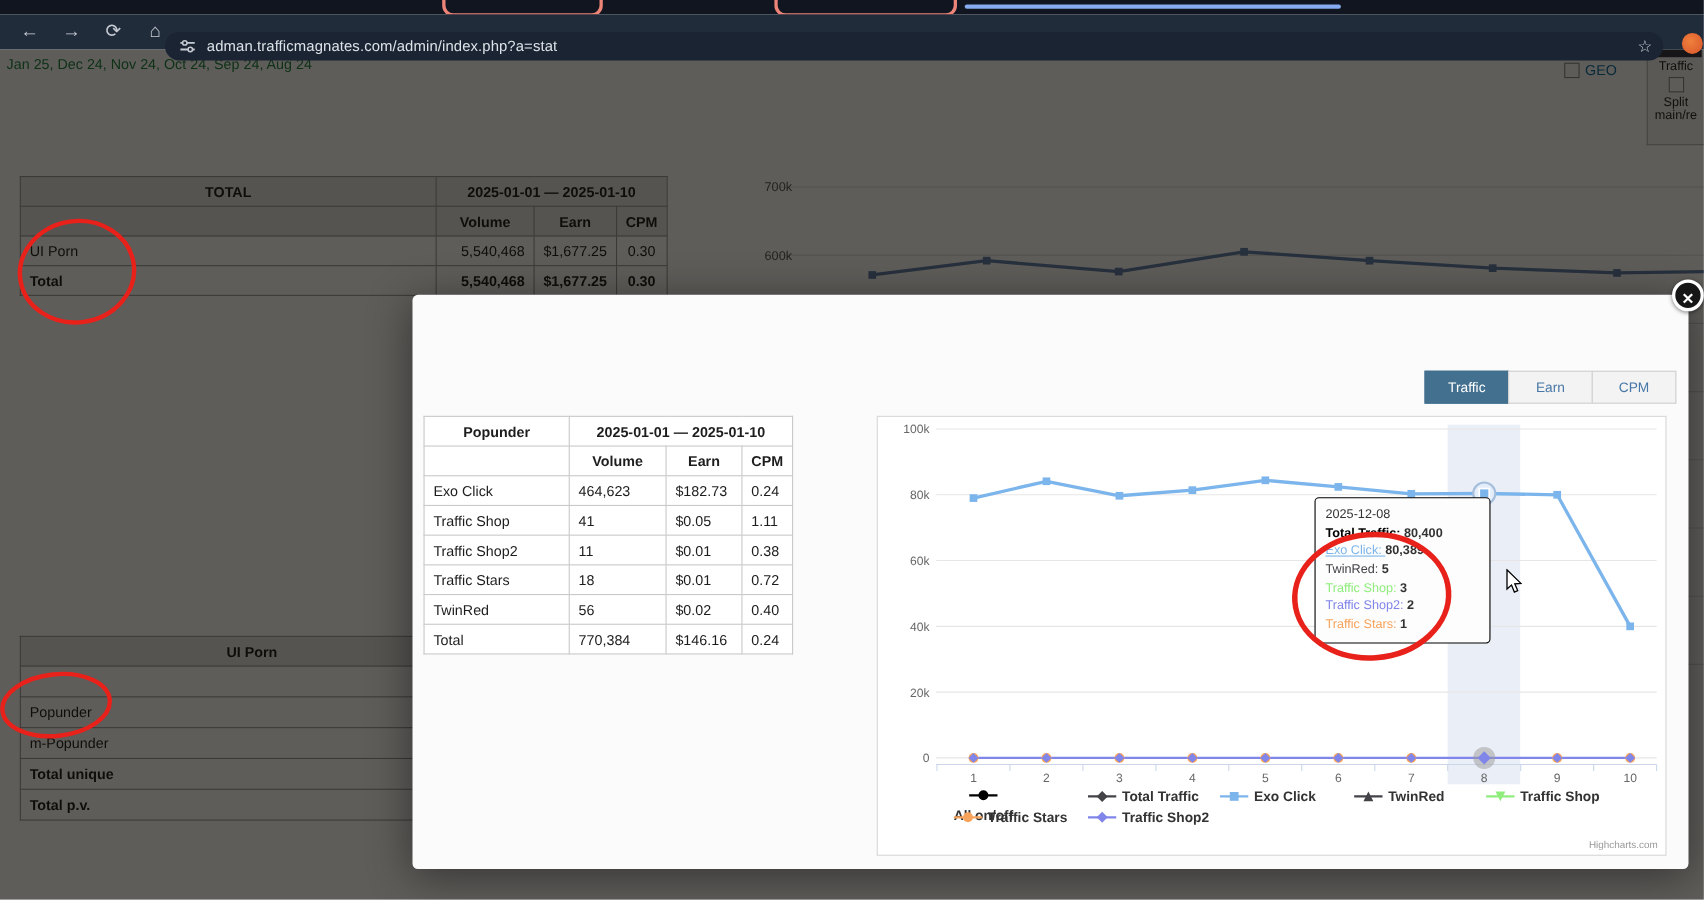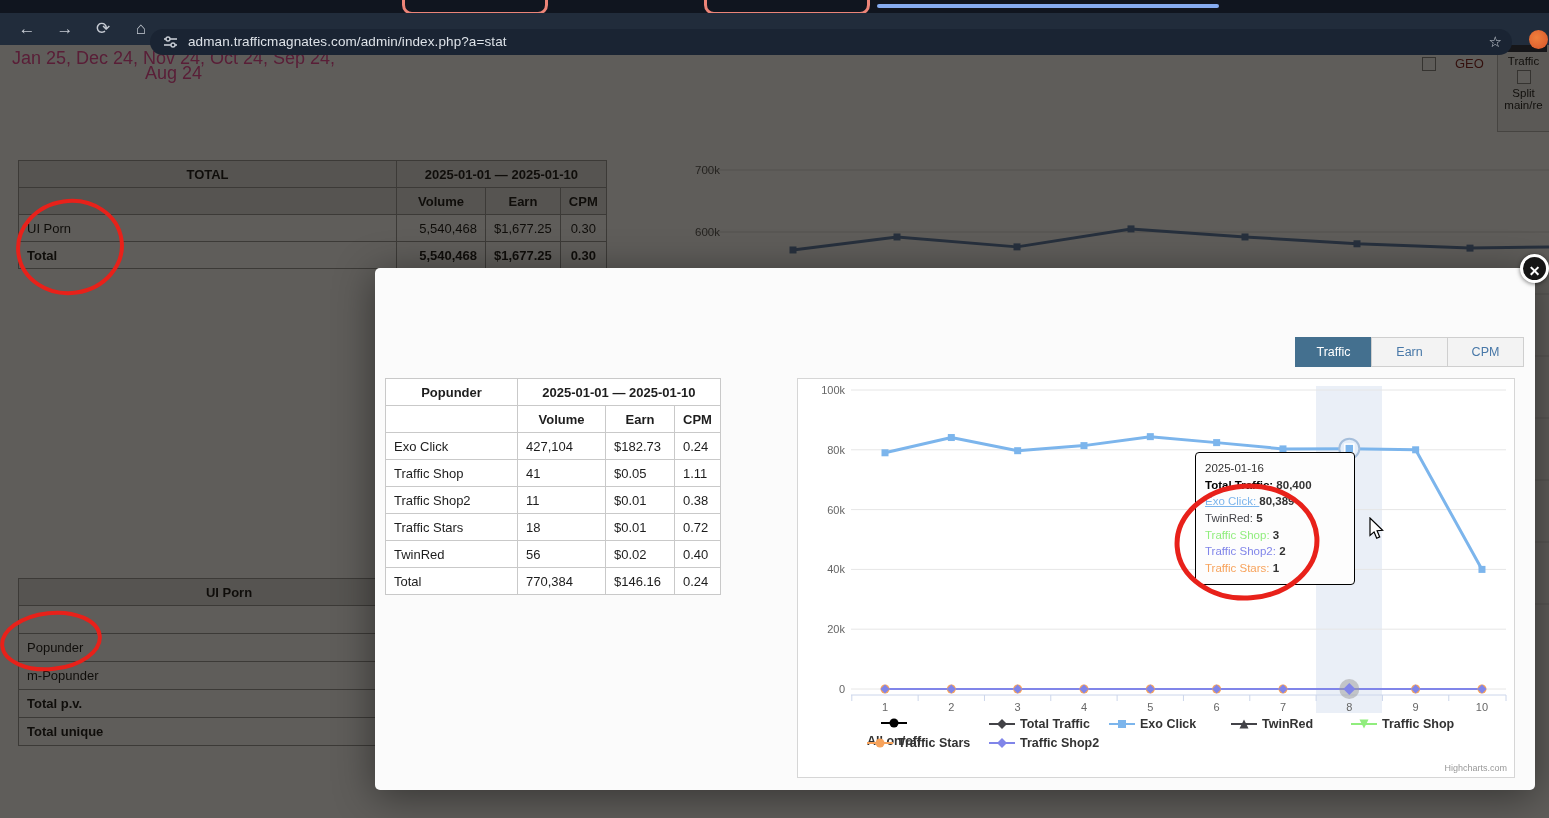--- a/index.html
+++ b/index.html
@@ -15,22 +15,22 @@
   .addr-ic{position:absolute;left:13px;top:6px;width:15px;height:14px;}
   .addr-url{position:absolute;left:38px;top:5px;font-size:13.5px;letter-spacing:.1px;white-space:nowrap;}
   .star-ic{position:absolute;right:10px;top:4px;font-size:15px;color:#cdd2da;}
   .avatar{position:absolute;right:1px;top:17px;width:19px;height:19px;border-radius:50%;background:radial-gradient(circle at 40% 40%,#f0803c,#d8542a);z-index:41;}
 
   
   .page{position:absolute;left:0;top:45px;width:1549px;height:773px;background:#fff;}
   .dim{position:absolute;inset:0;background:rgba(12,9,4,0.66);z-index:2;}
   .pc{position:absolute;z-index:1;}  
 
-  .datelinks{left:6px;top:6px;width:335px;font-size:18px;line-height:15px;color:#ec4899;cursor:pointer;text-align:center;}
-  .geo-wrap{left:1422px;top:11px;font-size:13px;color:#7f1d1d;display:flex;align-items:center;gap:19px;}
+  .datelinks{left:6px;top:6px;width:335px;font-size:13px;line-height:15px;color:#15803d;cursor:pointer;}
+  .geo-wrap{left:1422px;top:11px;font-size:13px;color:#0369a1;display:flex;align-items:center;gap:5px;}
   .cb{display:inline-block;width:12px;height:12px;border:1px solid #858585;background:#fdfdfd;}
   .sidepanel{left:1497px;top:0;width:51px;height:86px;background:#f2f2f2;border:1px solid #b5b5b5;border-top:none;font-size:11.5px;color:#1a1a1a;text-align:center;}
   .sidepanel .darkfrag{height:7px;background:#2a3040;margin:0 2px 3px 2px;}
   .sidepanel .cb{margin:3px auto;display:block;}
 
   table{border-collapse:collapse;}
   .gtable{font-size:13px;color:#161616;}
   .gtable td,.gtable th{border:1px solid #9a9a9a;padding:4px 8px;height:18px;}
   .gtable th{background:#e3e3e3;font-weight:bold;}
   .gtable .num{text-align:right;}
@@ -173,24 +173,24 @@
       <tr>
             <td></td>
           </tr>
       <tr>
             <td>Popunder</td>
           </tr>
       <tr>
             <td>m-Popunder</td>
           </tr>
       <tr class="b">
+            <td>Total unique</td>
+          </tr>
+      <tr class="b">
             <td>Total p.v.</td>
-          </tr>
-      <tr class="b">
-            <td>Total unique</td>
           </tr>
     </tbody>
       </table>
 
     <div class="dim"></div>
 
     <div class="modal">
       <div class="modal-close">✕</div>
 
       <div class="tabs">
@@ -212,21 +212,21 @@
           <th colspan="3">2025-01-01 — 2025-01-10</th>
         </tr>
         <tr>
           <td></td>
           <th>Volume</th>
           <th>Earn</th>
           <th>CPM</th>
         </tr>
         <tr>
           <td>Exo Click</td>
-              <td class="num">427,104</td>
+              <td class="num">464,623</td>
               <td class="num">$182.73</td>
               <td class="ctr">0.24</td>
         </tr>
         <tr>
           <td>Traffic Shop</td>
               <td class="num">41</td>
               <td class="num">$0.05</td>
               <td class="ctr">1.11</td>
         </tr>
         <tr>
@@ -375,21 +375,21 @@
                 <line x1="0" y1="6" x2="26" y2="6" stroke="#8085e9" stroke-width="2"></line>
                 <path d="M13 1 L18 6 L13 11 L8 6 Z" fill="#8085e9"></path>
               </svg>
               <span>Traffic Shop2</span>
             </div>
           </div>
         <div class="credit">Highcharts.com</div>
       </div>
 
       <div class="tooltip">
-        <div class="tt-date">2025-01-16</div>
+        <div class="tt-date">2025-12-08</div>
         <div class="tt-row"><span class="tt-label" style="font-weight: bold; color: rgb(0, 0, 0);">Total Traffic</span><span class="tt-val">80,400</span></div>
         <div class="tt-row"><span class="tt-label" style="color: rgb(124, 181, 236); text-decoration: underline;">Exo Click</span><span class="tt-val">80,389</span></div>
         <div class="tt-row"><span class="tt-label" style="color: rgb(67, 67, 72);">TwinRed</span><span class="tt-val">5</span></div>
         <div class="tt-row"><span class="tt-label" style="color: rgb(144, 237, 125);">Traffic Shop</span><span class="tt-val">3</span></div>
         <div class="tt-row"><span class="tt-label" style="color: rgb(128, 133, 233);">Traffic Shop2</span><span class="tt-val">2</span></div>
         <div class="tt-row"><span class="tt-label" style="color: rgb(247, 163, 92);">Traffic Stars</span><span class="tt-val">1</span></div>
       </div>
     </div>
 
     <svg class="annot" width="1549" height="773">

